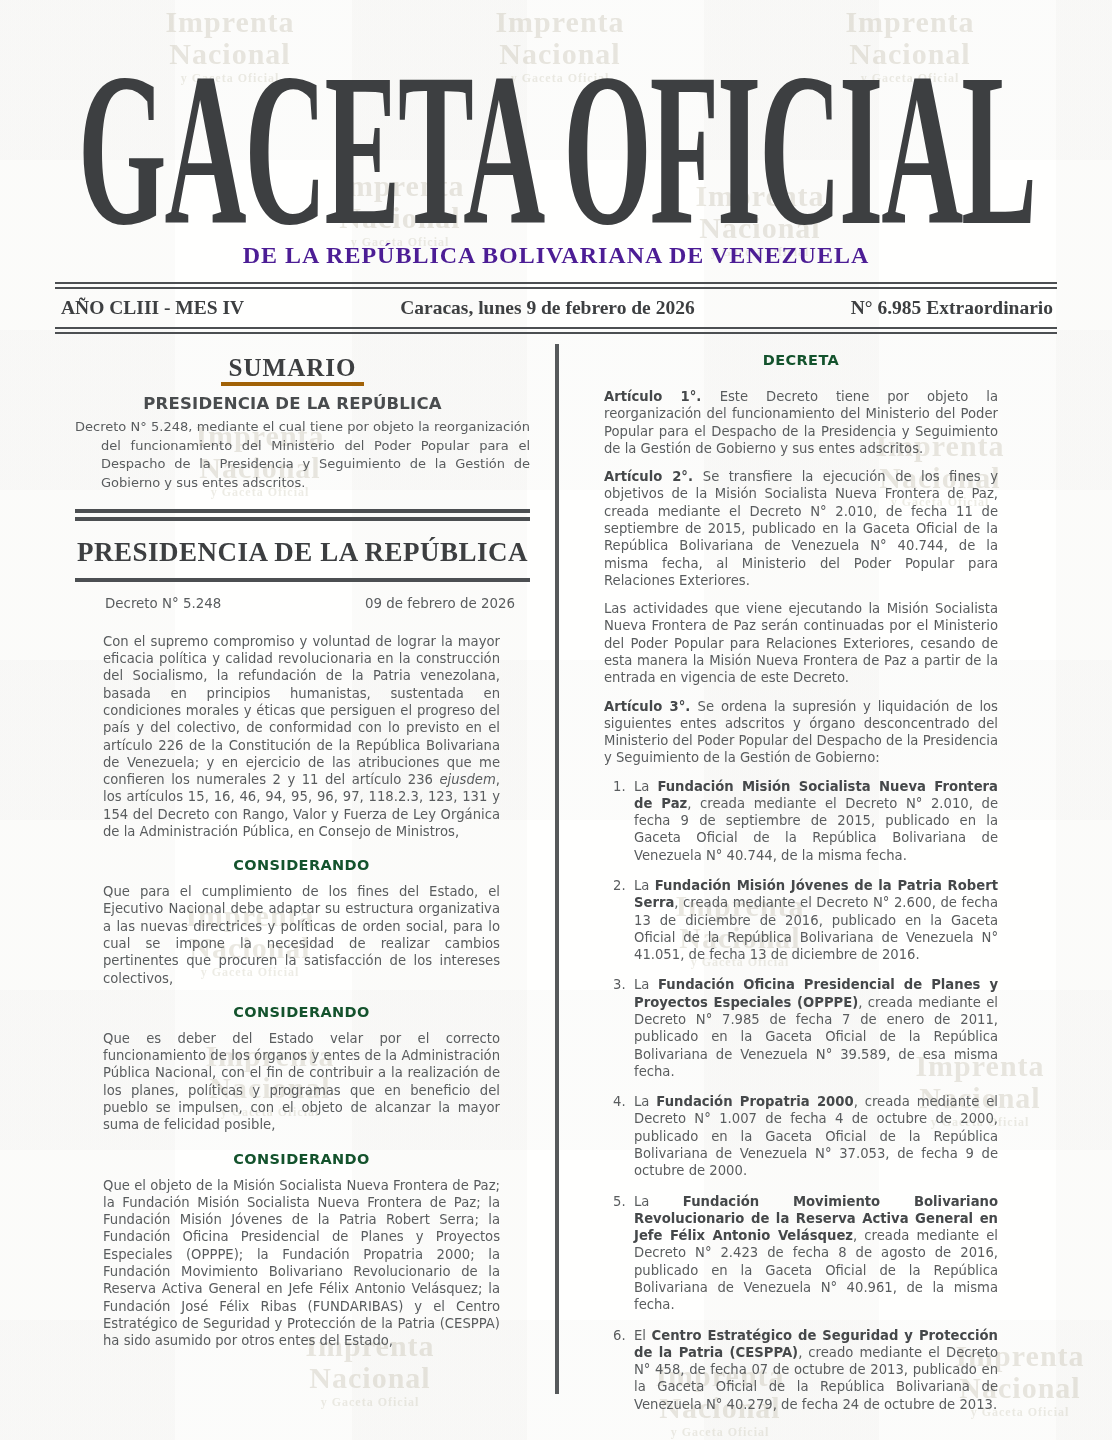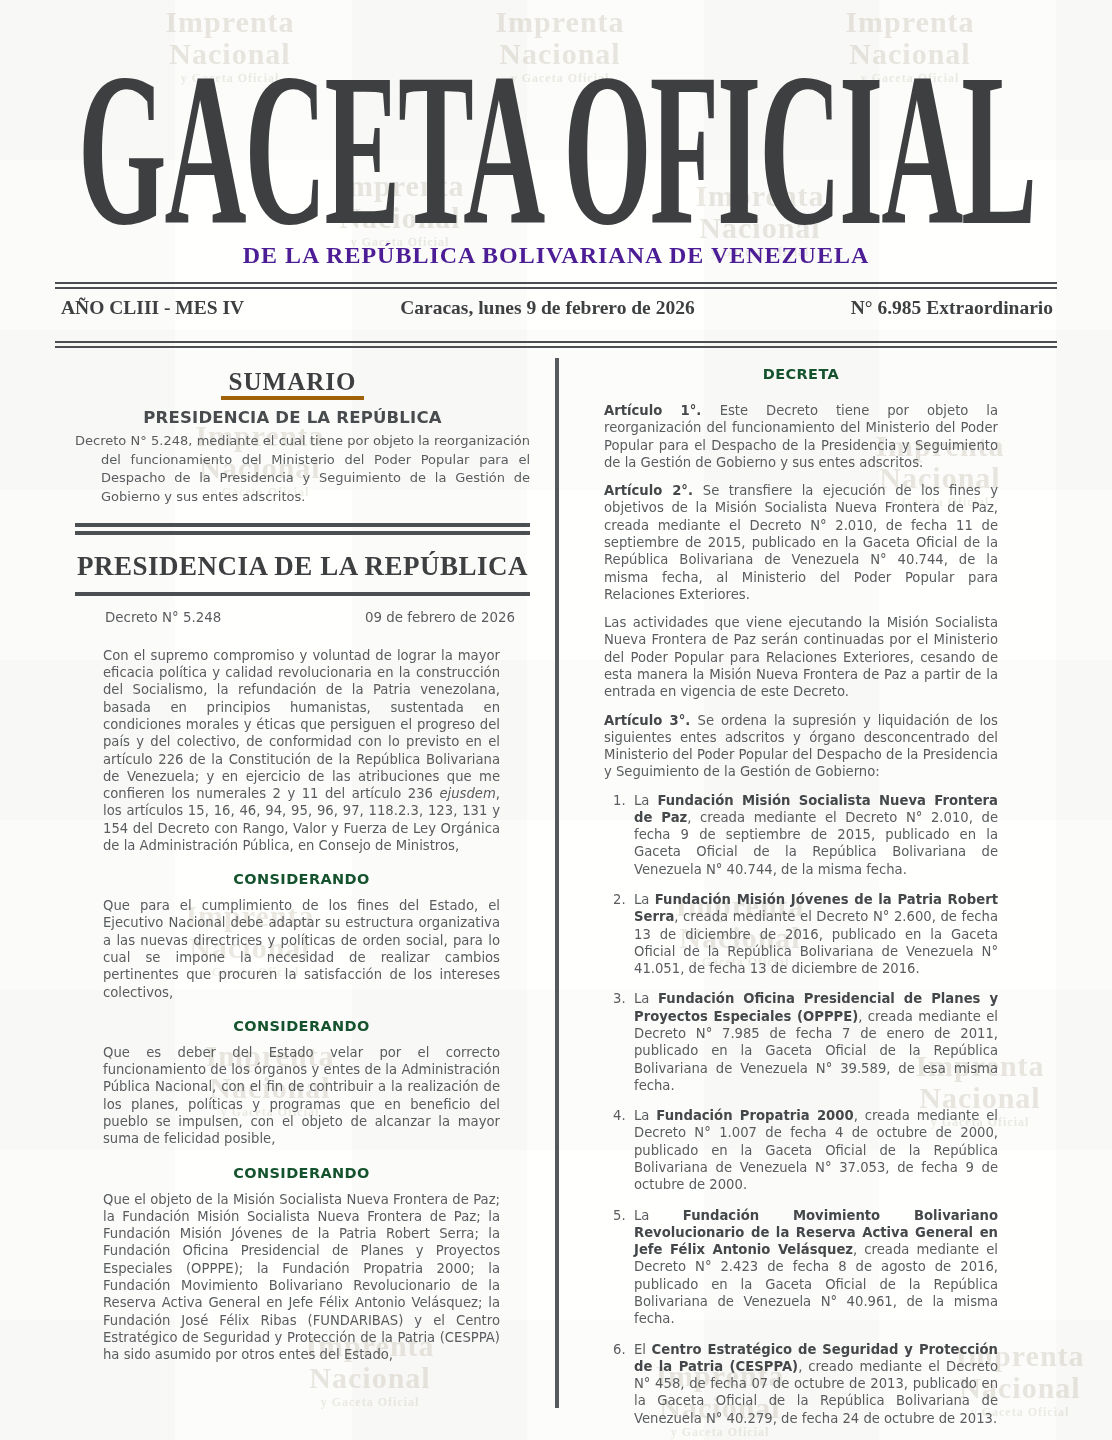--- a/index.html
+++ b/index.html
@@ -27,21 +27,21 @@
     color:#3d3f41;white-space:nowrap;letter-spacing:-3px;transform:scale(0.72,1.38);
   }
   .masthead-subtitle{
     text-align:center;font-family:"Liberation Serif",serif;font-weight:bold;font-size:24px;
     color:#4c1d95;letter-spacing:1px;margin-top:8px;
   }
   .rule-double{height:3px;border-top:2px solid #4c4f52;border-bottom:2px solid #4c4f52;margin-top:13px;}
   .dateline{
     display:flex;justify-content:space-between;align-items:center;
     font-family:"Liberation Serif",serif;font-weight:bold;font-size:19.5px;color:#3d3f41;
-    padding:8px 4px 22px 6px;
+    padding:8px 4px 8px 6px;
   }
   .columns{display:flex;position:relative;margin-top:7px;}
   .divider-v{position:absolute;left:500px;top:3px;width:3.5px;height:1050px;background:#56595b;}
   .col-left{width:475px;margin-right:30px;}
   .col-right{flex:1;padding-left:44px;padding-right:59px;}
   
   .sumario{text-align:center;margin:13px 0 12px;font-family:"Liberation Serif",serif;font-weight:bold;font-size:25px;color:#3d3f41;letter-spacing:1px;}
   .sumario-word{border-bottom:4px solid #a16207;padding:0 8px 1px;}
   .sum-head{text-align:center;font-size:16.5px;font-weight:bold;color:#494c4e;margin:12px 0 5px;letter-spacing:.2px;}
   .sum-entry{font-size:13px;line-height:1.43;margin:0 0 0 20px;padding-left:26px;text-indent:-26px;text-align:justify;}

